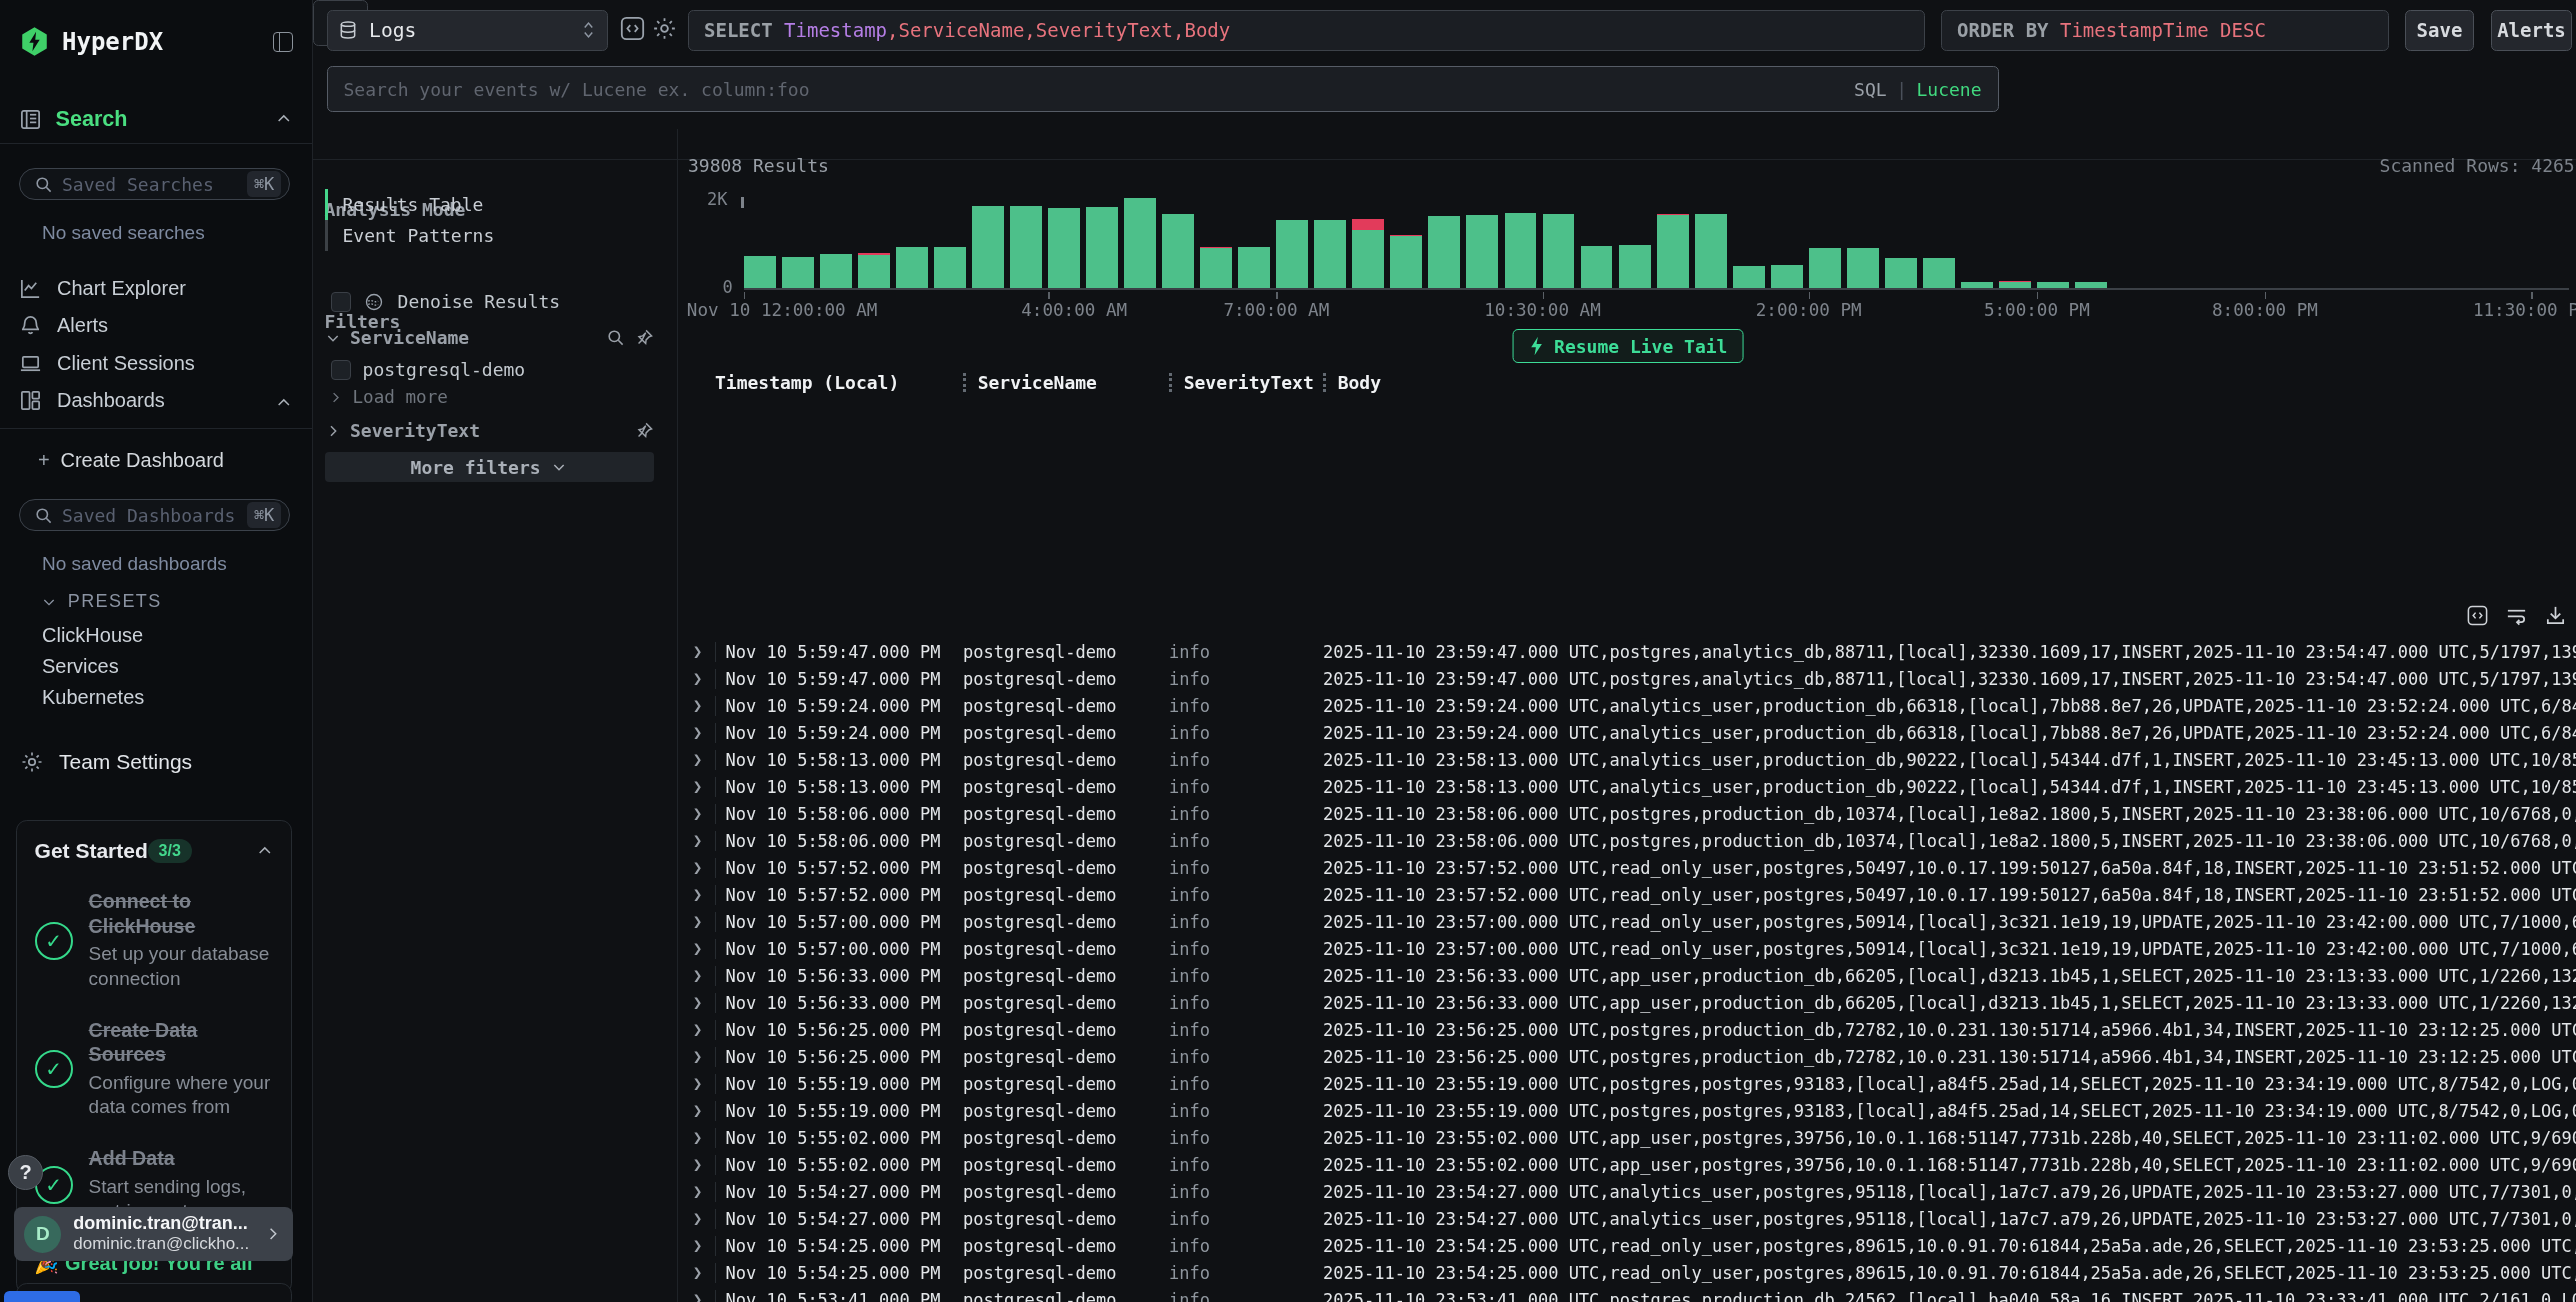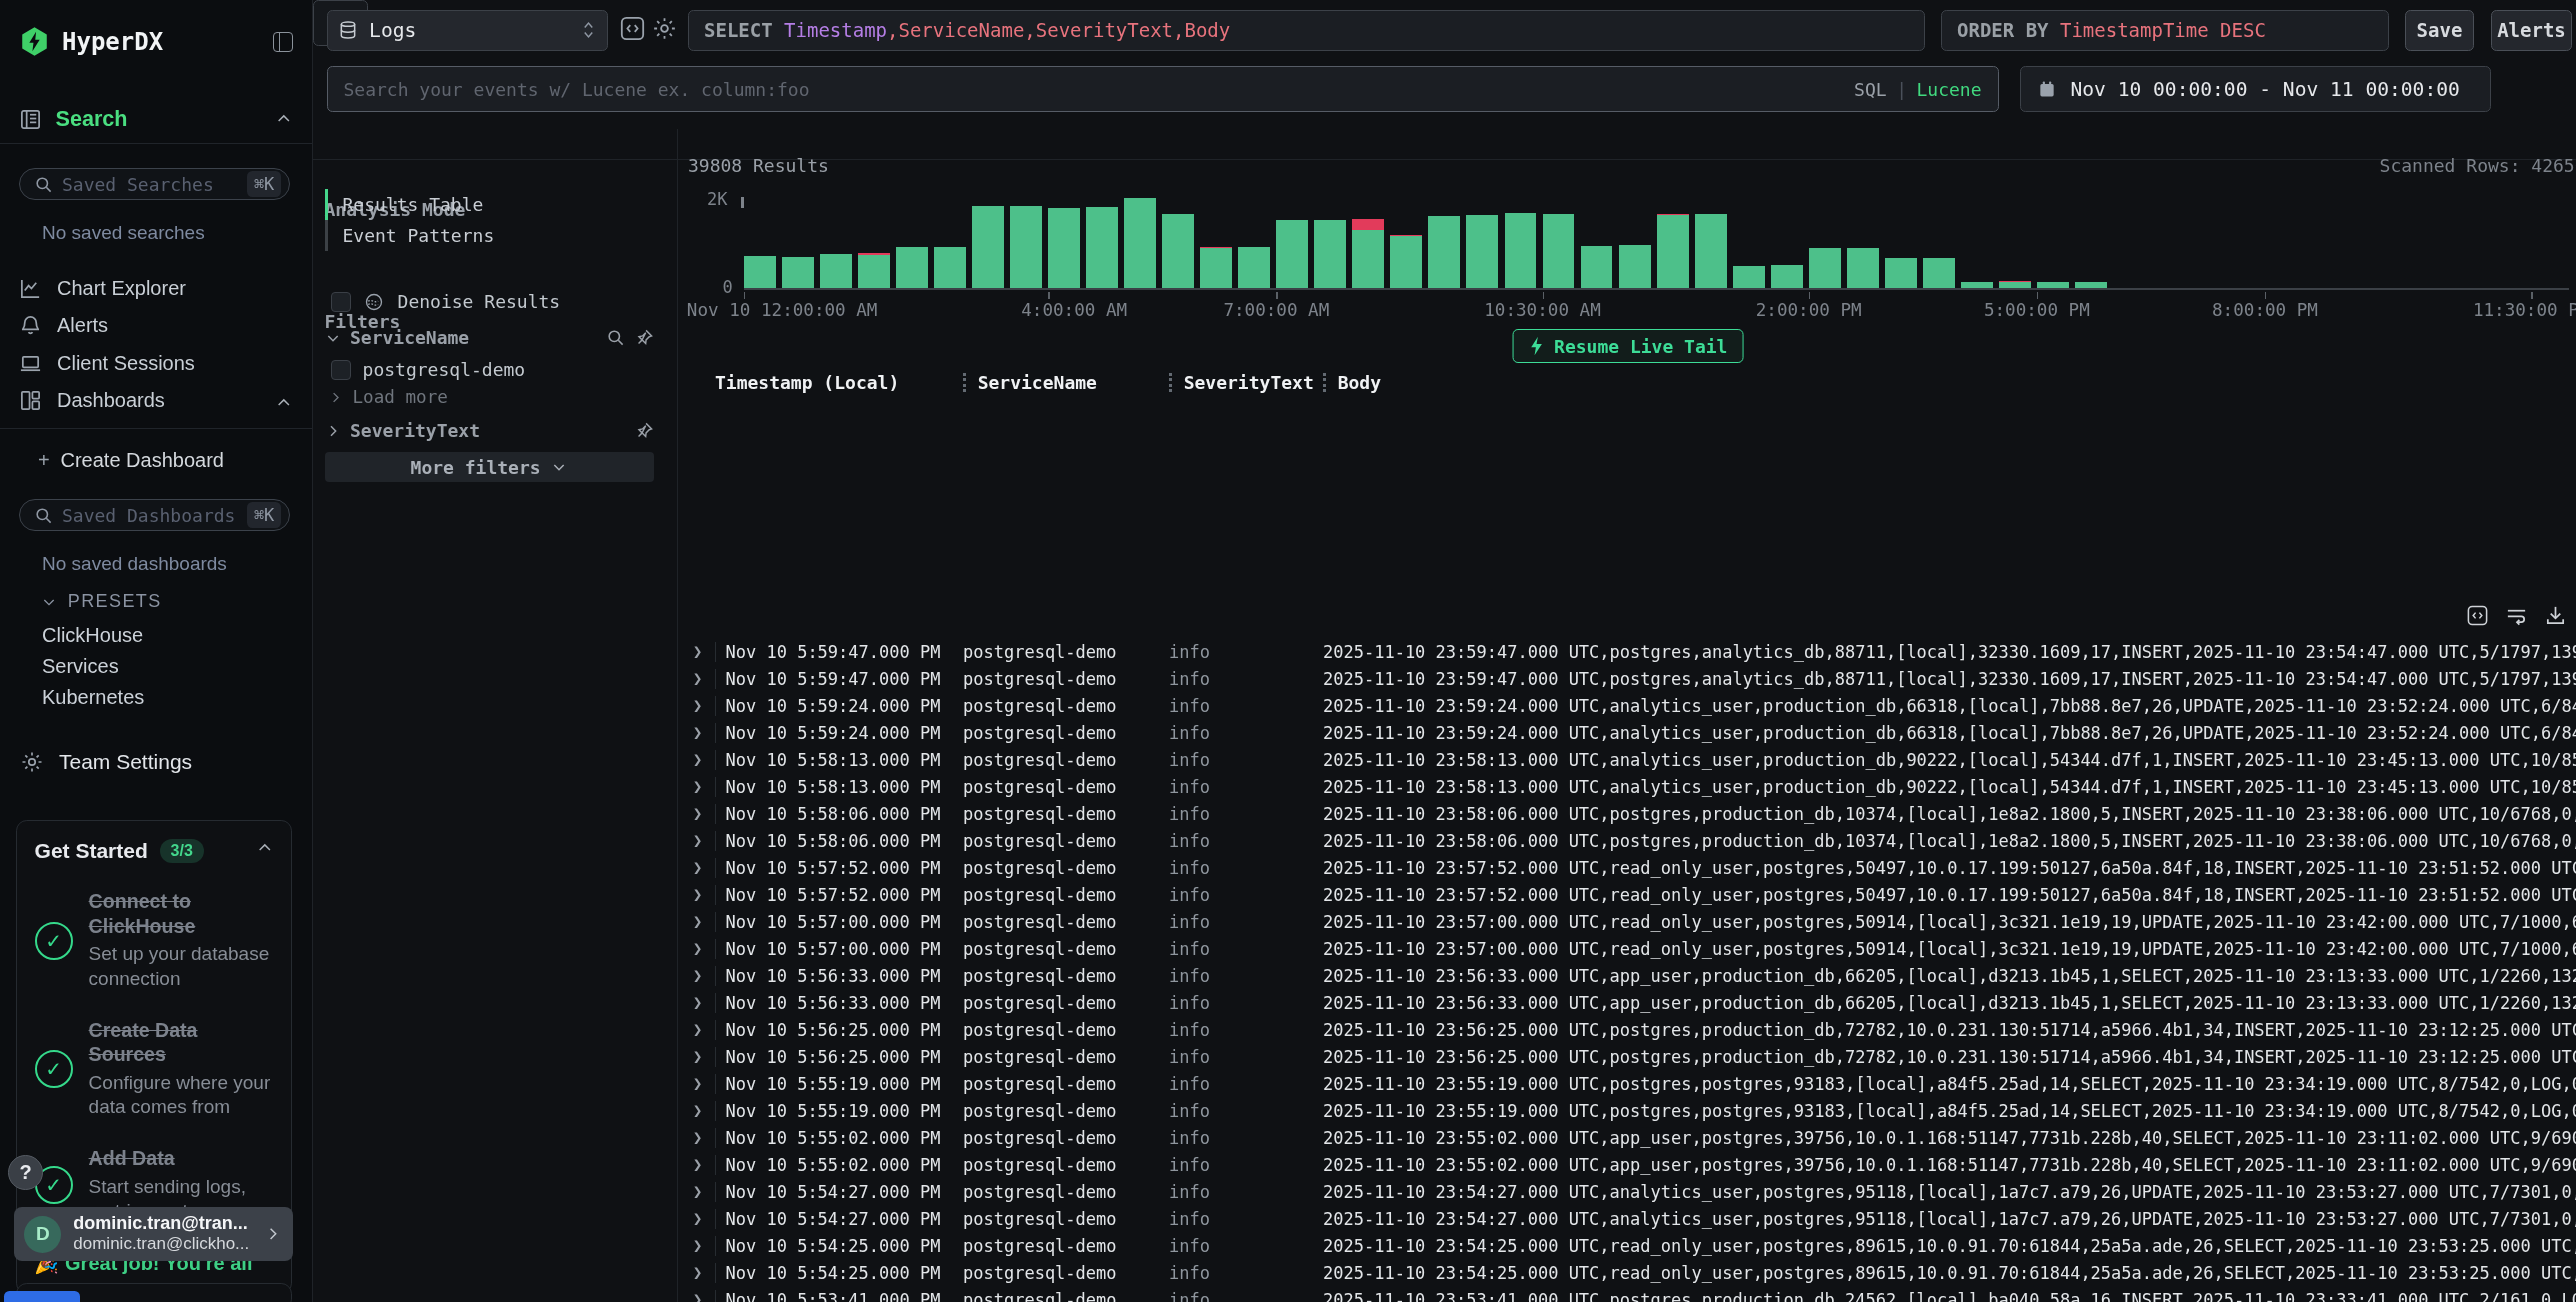--- a/index.html
+++ b/index.html
@@ -34,21 +34,21 @@
   .icon { color:#9aa2ac; flex:0 0 auto; display:inline-flex; }
 
   .create-dash { position:absolute; left:38px; display:flex; align-items:center; gap:10.8px; font-size:20px; color:#d4d8dd; }
   .presets-head { position:absolute; left:41px; display:flex; align-items:center; gap:10.8px;
     font-size:18px; color:#8b93a2; letter-spacing:1.4px; }
   .preset-item { position:absolute; left:42px; font-size:20px; color:#ccd2d9; }
   .team-settings { position:absolute; left:20px; display:flex; align-items:center; gap:15px; font-size:21px; color:#e3e6ea; }
 
   #get-started { position:absolute; left:16px; top:820px; width:276px; height:474px;
     border:1px solid #262b31; border-radius:10.8px; background:#0e1013; padding:17.6px 17.6px; }
-  .gs-head { display:flex; gap:12px; }
+  .gs-head { display:flex; align-items:center; }
   .gs-title { font-size:21px; font-weight:bold; color:#e8eaee; }
   .gs-badge { background:#17332a; color:#43d78c; font-size:16px; font-weight:bold; border-radius:676px; padding:3.4px 10.8px; }
   .gs-chev { margin-left:auto; color:#aab0b8; }
   .gs-item { display:flex; gap:16px; margin-top:26px; }
   .gs-check { width:38px; height:38px; border:2px solid #35d98b; border-radius:50%; color:#35d98b;
     font-size:20px; display:flex; align-items:center; justify-content:center; flex:0 0 auto; align-self:center; }
   .gs-texts { width:189px; }
   .gs-item-title { font-size:19.6px; font-weight:bold; color:#7c828c; text-decoration:line-through; line-height:1.25; }
   .gs-item-desc { font-size:19px; color:#878d96; line-height:1.3; margin-top:4px; }
   .gs-congrats { margin-top:27px; font-size:20px; font-weight:bold; color:#3ecf85; white-space:nowrap; }
@@ -389,30 +389,20 @@
 
   <div class="tb-box" id="search-input">
     <span class="ph">Search your events w/ Lucene ex. column:foo</span>
     <span class="lang-toggle">
       <span class="lang-sql">SQL</span>
       <span class="lang-div">|</span>
       <span class="lang-lucene">Lucene</span>
     </span>
   </div>
 
-  <div class="tb-box" id="date-range">
-    <span class="icon">
-      <svg width="20" height="20" viewBox="0 0 24 24" fill="#9aa2ac">
-          <rect x="4" y="6" width="16" height="15" rx="2"></rect>
-          <rect x="7" y="3" width="2.5" height="4" rx="1"></rect>
-          <rect x="14.5" y="3" width="2.5" height="4" rx="1"></rect>
-        </svg>
-    </span>
-    <span>Nov 10 00:00:00 - Nov 11 00:00:00</span>
-  </div>
 
   <div id="live-btn">
     <span class="mono" style="font-size:19px">▷</span>
   </div>
 </div>
 
 <div id="filter-panel">
   <div class="fp-head" style="top:21.6px">Analysis Mode</div>
   <div class="mode-item active" style="top:60px">
     <span>Results Table</span>

